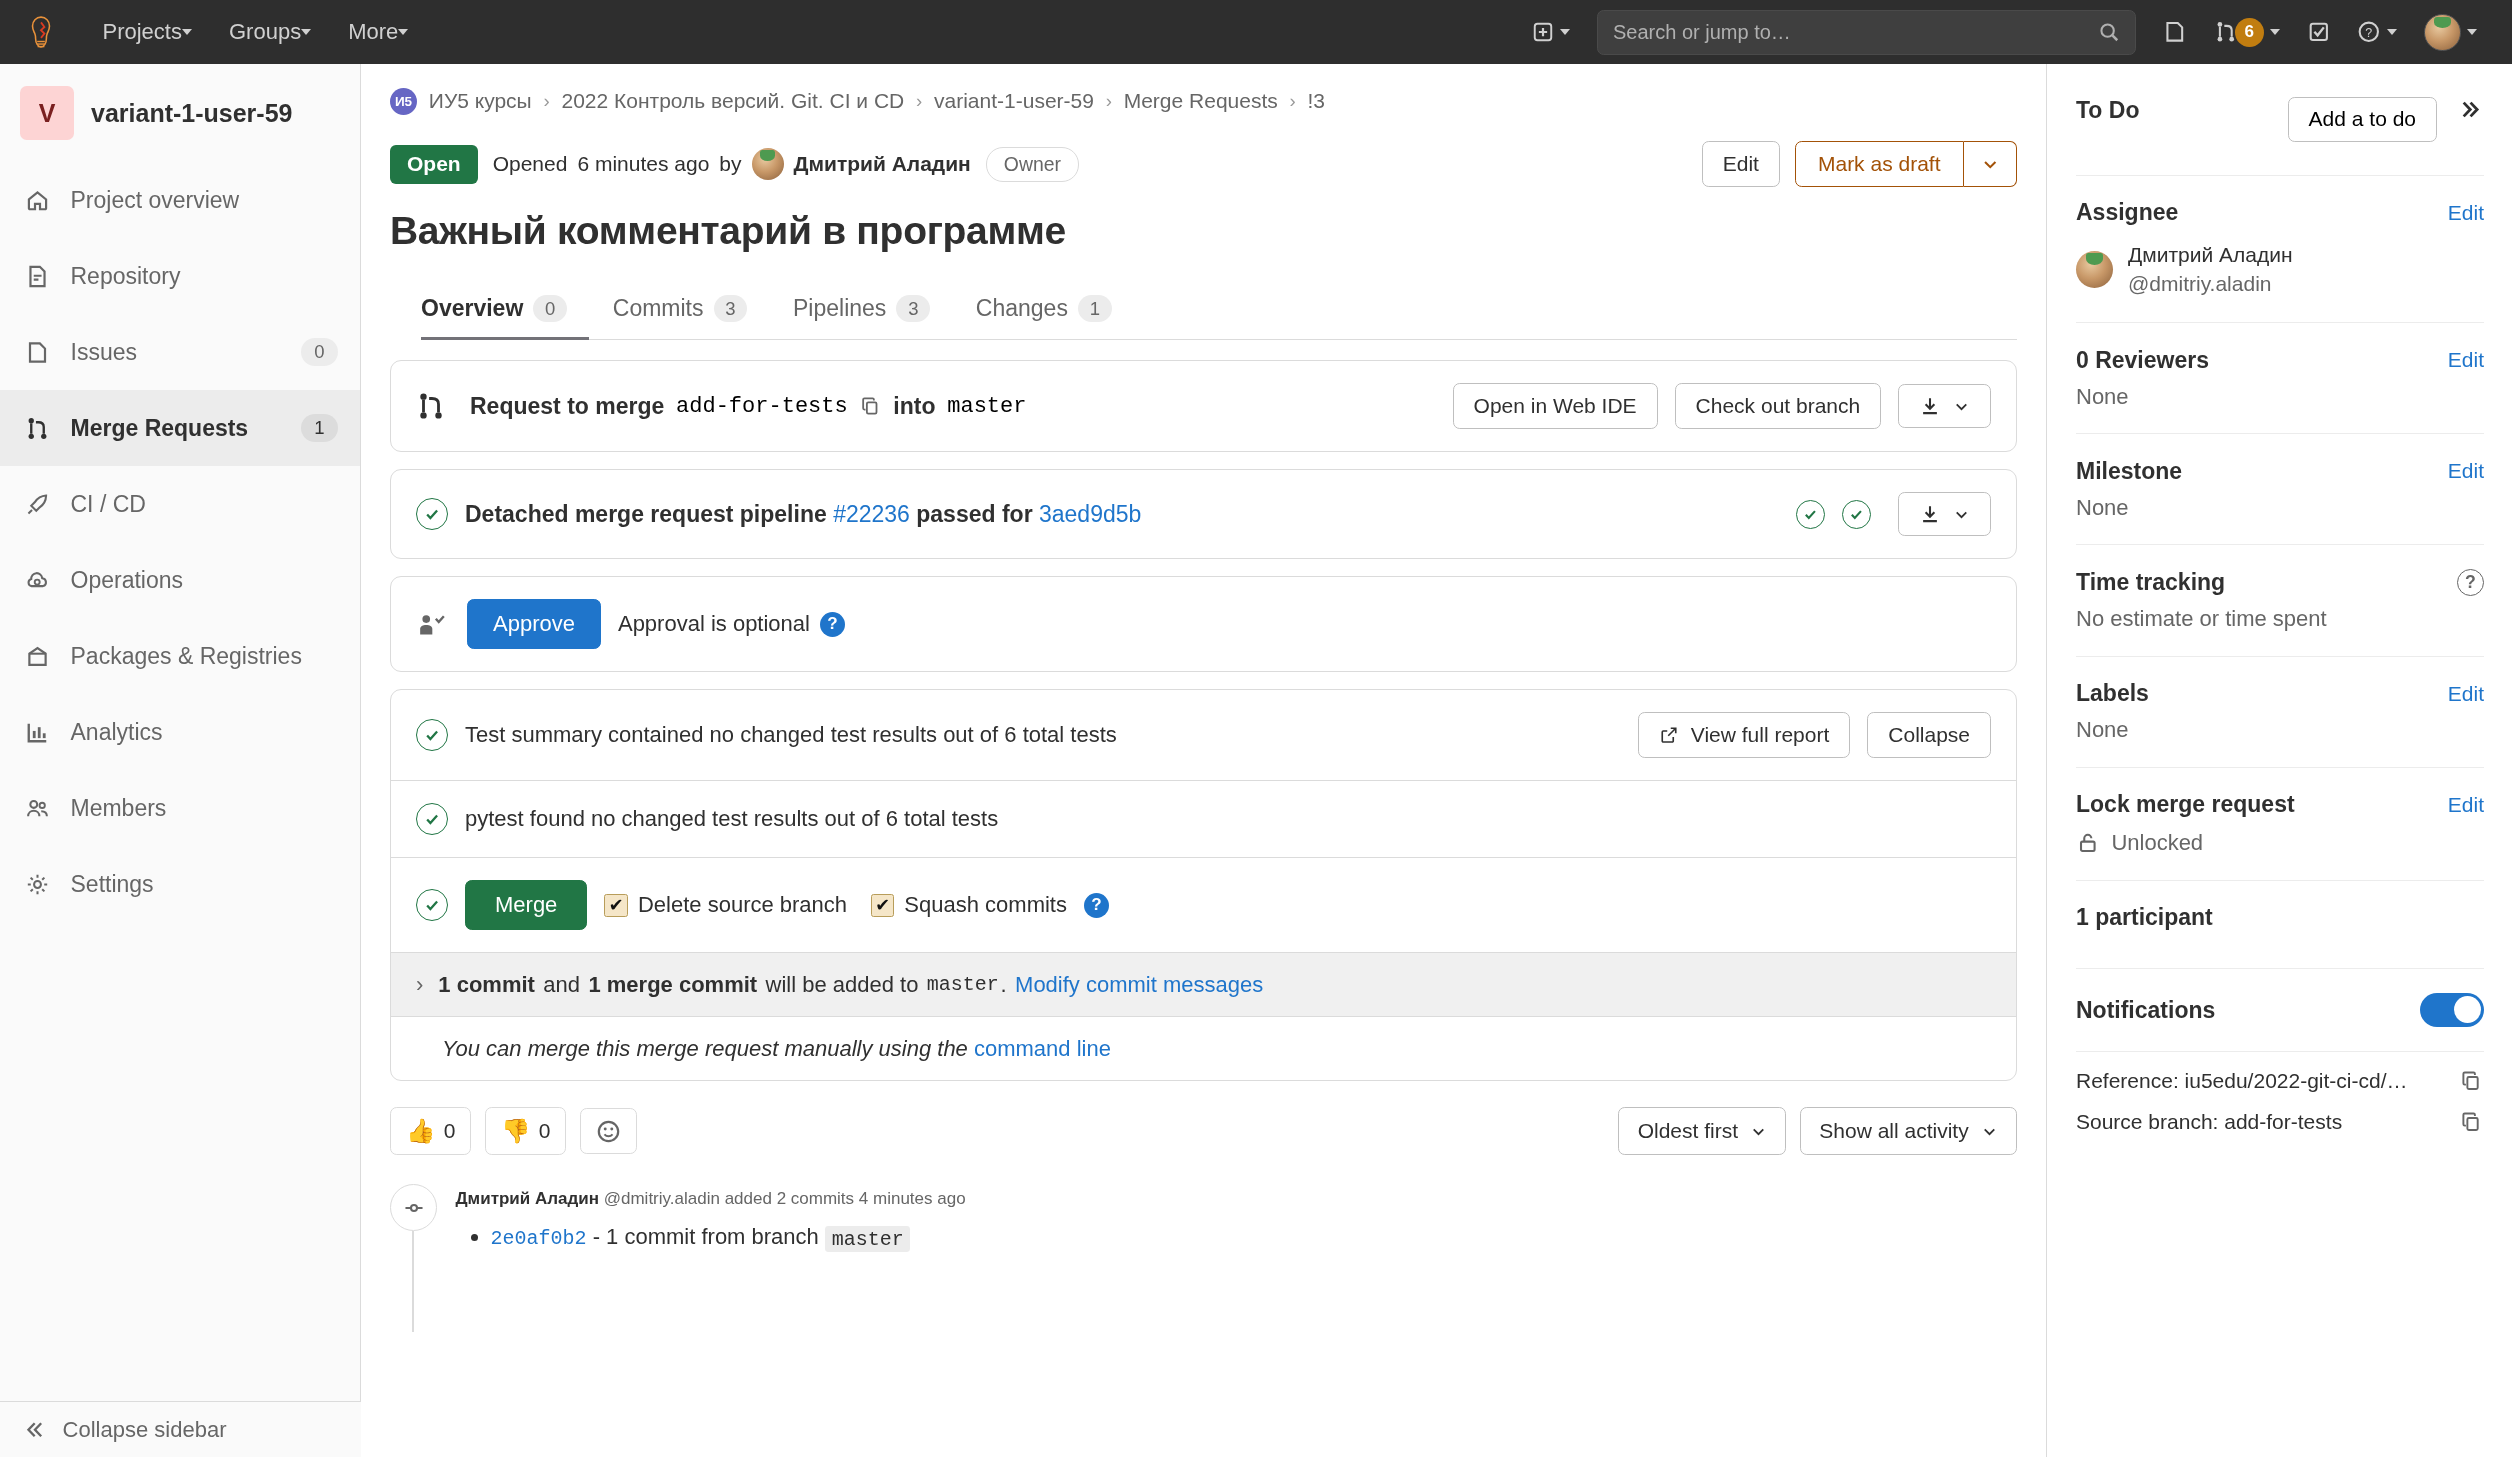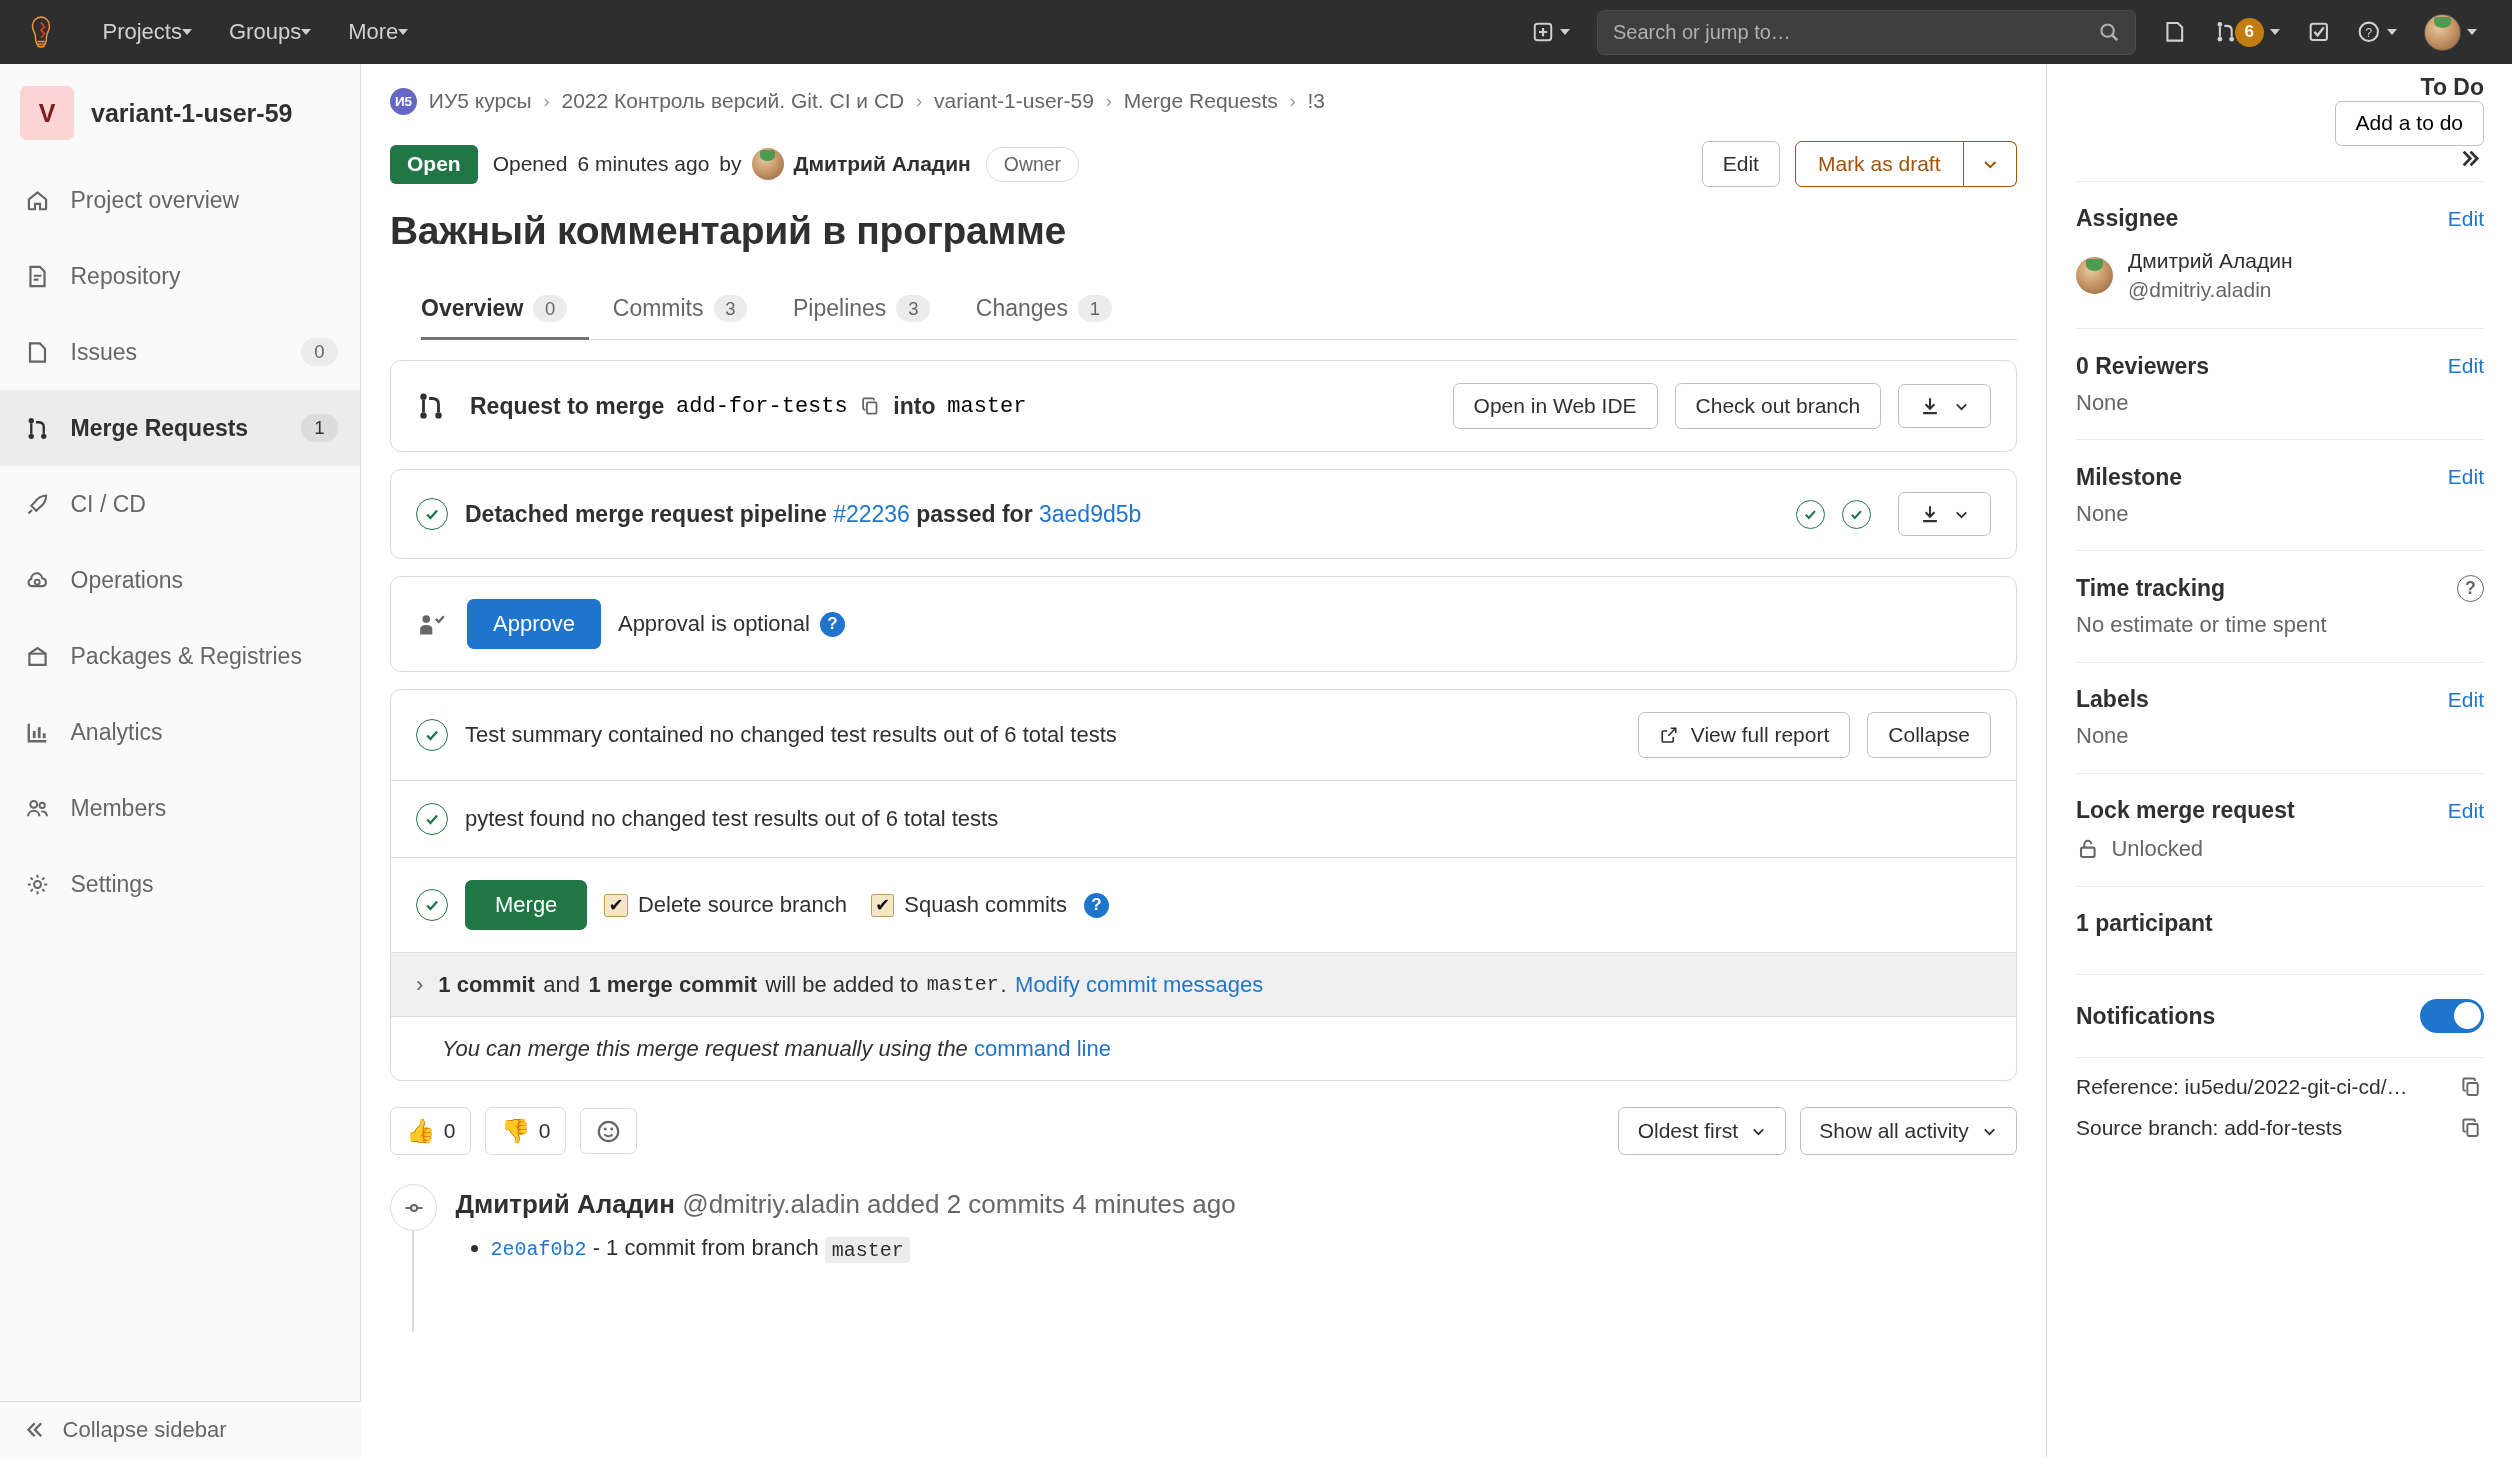--- a/index.html
+++ b/index.html
@@ -242,21 +242,21 @@
   .feed { padding: 29px 29px 0 29px; display: flex; gap: 18.5px; position: relative; }
   .feed-icon {
     width: 47px; height: 47px; border-radius: 50%; border: 0.8px solid #dbdbdb;
     background: #fff; display:flex; align-items:center; justify-content:center;
     flex: 0 0 47px; color: #666; position: relative; z-index: 2;
   }
   .feed-line {
     position: absolute; left: 51px; top: 76px; width: 1.7px; height: 101px; background: #dbdbdb;
   }
   .feed-body { padding-top: 5px; }
-  .feed-head { font-size: 26px; color: #303030; }
+  .feed-head { font-size: 17px; color: #303030; }
   .feed-head b { font-weight: bold; }
   .feed-head .muted { color: #666; }
   .feed-list { margin-top: 15px; padding-left: 35px; list-style: disc; }
   .feed-list li { font-size: 22px; color: #303030; }
   .mono-box {
     font-family: "Liberation Mono", monospace; background: #ececec;
     border-radius: 3.4px; padding: 1.7px 6.7px; font-size: 20px;
   }
 
   
@@ -295,21 +295,21 @@
   .toggle::after {
     content:""; position:absolute; right: 3.4px; top: 3.4px; width: 27px; height: 27px;
     border-radius: 50%; background:#fff;
   }
   .ref-row {
     display: flex; align-items: center; font-size: 21px; color: #303030;
     padding: 17px 0 0 0;
   }
   .ref-row .cp { margin-left: auto; color: #666; cursor: pointer; }
   .todo-head {
-    display:flex; align-items:flex-end; padding: 10px 0; border-bottom: 0.8px solid #ececec; flex-direction: column;
+    display:flex; align-items:flex-start; padding: 33px 0; border-bottom: 0.8px solid #ececec;
   }
   .todo-head .t { font-size: 23px; font-weight: bold; }
   .btn-todo {
     margin-left: auto; border: 0.8px solid #bfbfbf; background:#fff; border-radius: 6.7px;
     padding: 9.3px 20px; font-size: 21px; cursor: pointer; font-family:"Liberation Sans", sans-serif;
   }
   .chev2 { margin-left: 22px; font-size: 25px; color:#303030; cursor:pointer; }
   svg { display: block; }
 </style>
 </head>

